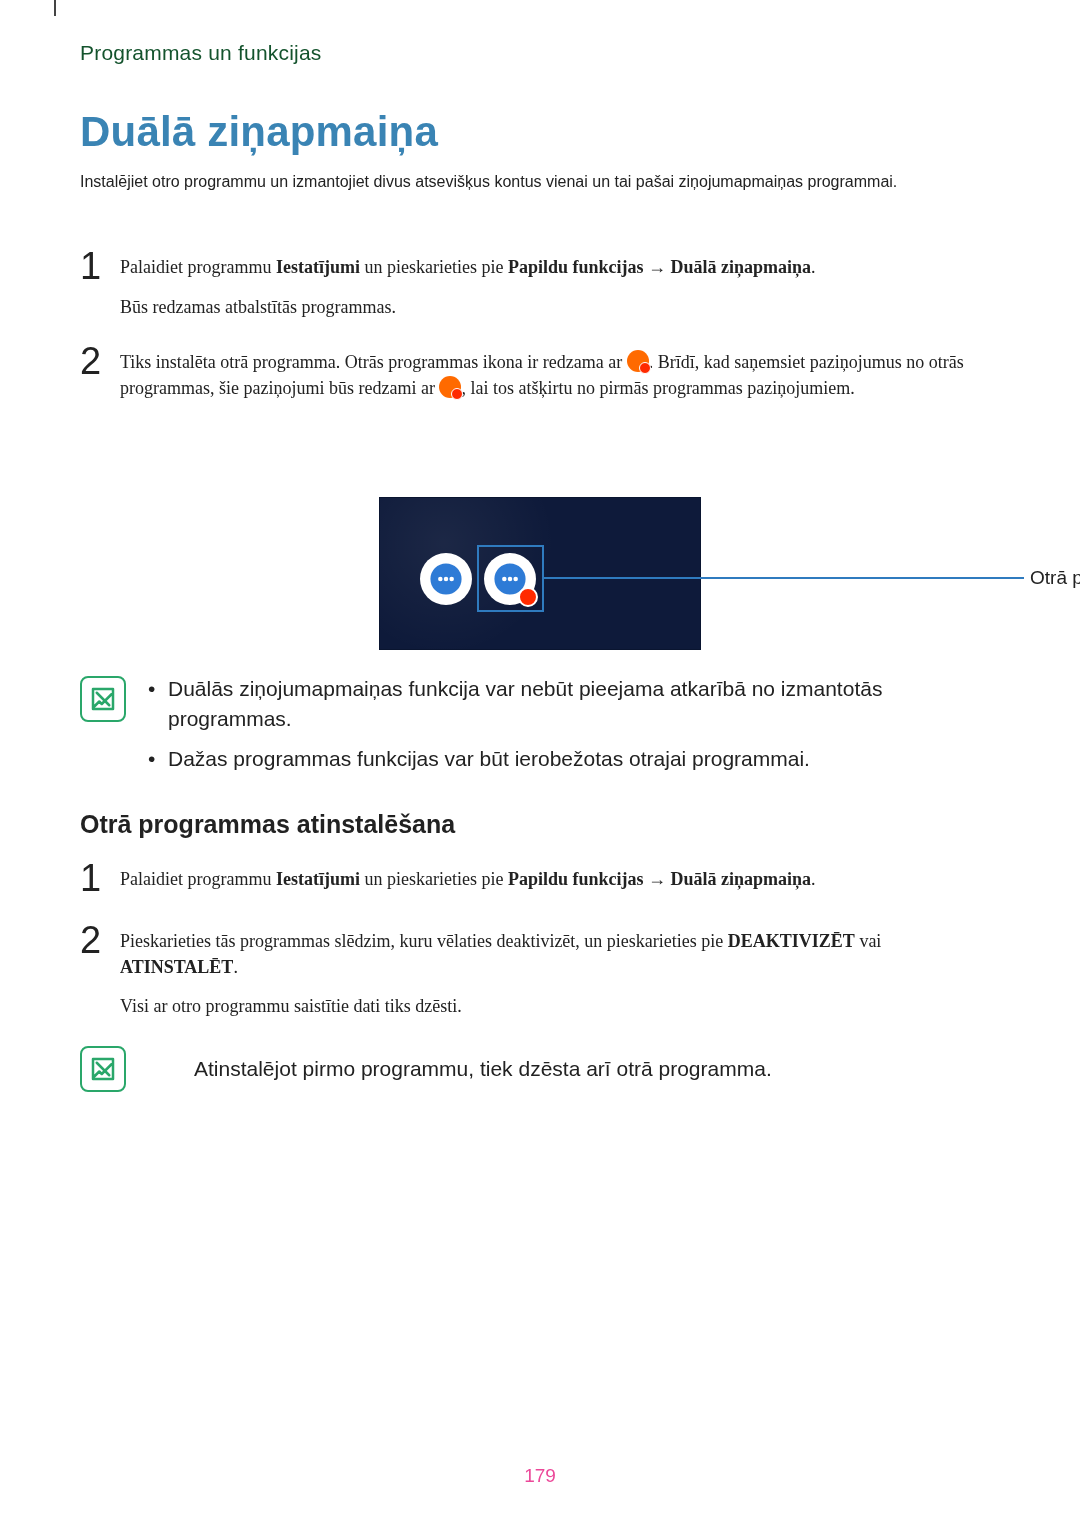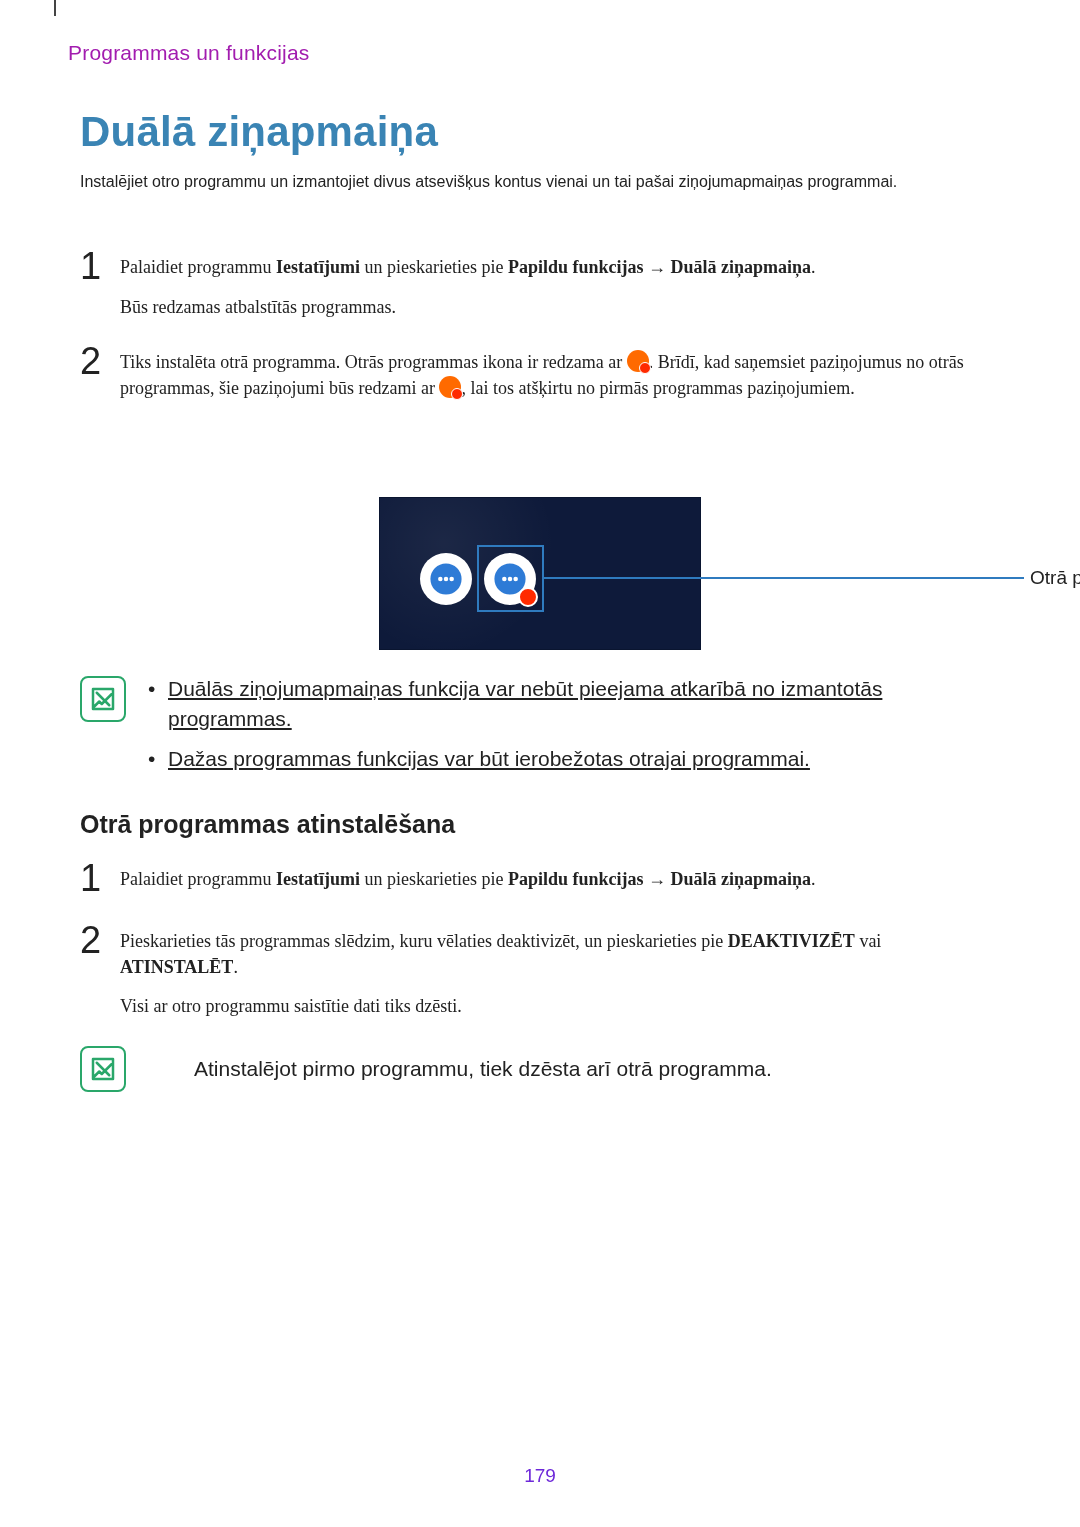--- a/index.html
+++ b/index.html
@@ -1,19 +1,19 @@
 <!DOCTYPE html>
 <html><head>
 <meta charset="utf-8">
 <style>
   * { box-sizing: border-box; margin: 0; padding: 0; }
   html, body { width: 1080px; height: 1527px; background: #fff; font-family: Arial, Helvetica, sans-serif; color: #222; }
   .page { position: relative; width: 1080px; height: 1527px; padding: 0 80px; }
   .top-rule { position: absolute; left: 54px; top: 0; width: 2px; height: 16px; background: #444; }
-  .section-header { position: absolute; top: 41px; left: 68px; font-size: 21px; color: #a21caf; letter-spacing: 0.2px; }
+  .section-header { position: absolute; top: 41px; left: 80px; font-size: 21px; color: #14532d; letter-spacing: 0.2px; }
   .title { position: absolute; top: 108px; left: 80px; font-size: 42px; font-weight: 700; color: #3a84b4; letter-spacing: 0.2px; }
   .intro { position: absolute; top: 171px; left: 80px; width: 920px; font-size: 16px; line-height: 1.38; }
   .steps-a { position: absolute; top: 241px; left: 80px; width: 920px; }
   .step { display: flex; margin-top: 6px; }
   .step-num { font-size: 38px; font-weight: 400; width: 40px; flex-shrink: 0; color: #222; line-height: 1; padding-top: 0; }
   .step-body { font-size: 18px; line-height: 1.42; padding-top: 8px; font-family: Liberation Serif, serif; }
   .step-body p { margin-bottom: 14px; }
   .step-body p.tight { margin-bottom: 0; }
   .bold { font-weight: 700; }
   .inline-badge {
@@ -45,27 +45,27 @@
   .leader { position: absolute; top: 79px; left: 164px; width: 480px; height: 2px; background: #2f7bbf; }
   .leader-label { position: absolute; left: 650px; top: 69px; font-size: 19px; color: #222; white-space: nowrap; }
   .note-a { position: absolute; top: 674px; left: 80px; width: 920px; display: flex; }
   .note-icon {
     width: 46px; height: 46px; flex-shrink: 0; border: 2px solid #2aa76a; border-radius: 8px;
     display: flex; align-items: center; justify-content: center; margin-right: 22px; margin-top: 2px;
   }
   .note-icon svg { width: 30px; height: 30px; }
   .note-body { font-size: 21px; line-height: 1.42; }
   .note-body ul { list-style: none; }
-  .note-body li { position: relative; padding-left: 20px; margin-bottom: 10px; text-decoration: underline; }
+  .note-body li { position: relative; padding-left: 20px; margin-bottom: 10px; }
   .note-body li::before { content: "•"; position: absolute; left: 0; top: 0; }
   .subheading { position: absolute; top: 810px; left: 80px; font-size: 25px; font-weight: 700; }
   .steps-b { position: absolute; top: 853px; left: 80px; width: 920px; }
   .note-b { position: absolute; top: 1044px; left: 80px; width: 920px; display: flex; }
   .note-b .note-body { padding-top: 10px; margin-left: 46px; }
-  .page-number { position: absolute; bottom: 40px; left: 0; width: 100%; text-align: center; font-size: 19px; color: #6d28d9; }
+  .page-number { position: absolute; bottom: 40px; left: 0; width: 100%; text-align: center; font-size: 19px; color: #ec4899; }
 </style>
 </head>
 <body>
 
 <div class="page">
   <div class="top-rule"></div>
   <div class="section-header">Programmas un funkcijas</div>
   <div class="title">Duālā ziņapmaiņa</div>
   <div class="intro">Instalējiet otro programmu un izmantojiet divus atsevišķus kontus vienai un tai pašai ziņojumapmaiņas programmai.</div>
 

